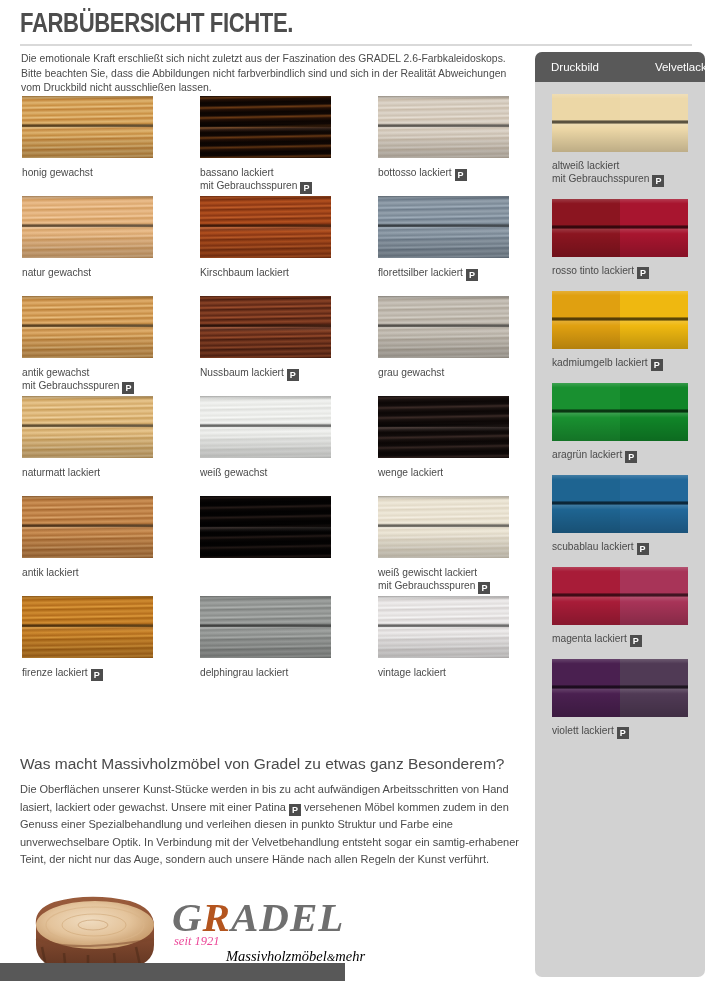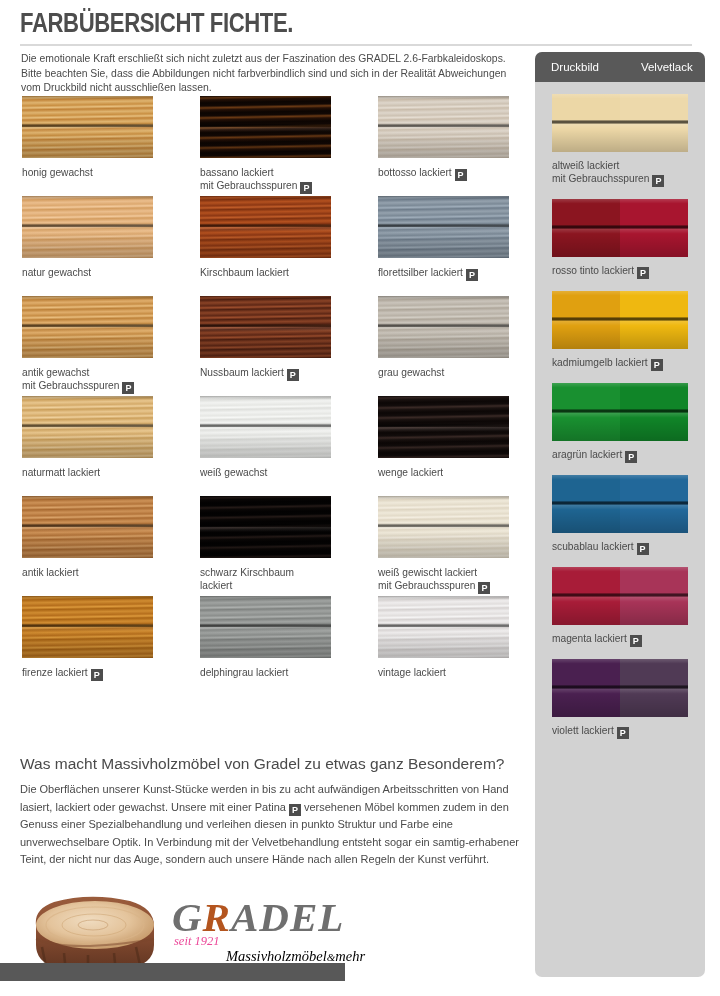--- a/index.html
+++ b/index.html
@@ -71,21 +71,21 @@
     border-radius: 7px;
   }
   .sidebar-head {
     height: 30px;
     background: #595959;
     border-radius: 7px 7px 0 0;
     display: flex; align-items: center;
     color: #ffffff; font-size: 11.5px;
   }
   .sidebar-head .h1 { margin-left: 16px; }
-  .sidebar-head .h2 { margin-left: 42px; }
+  .sidebar-head .h2 { margin-left: 56px; }
   .sb-item { padding: 12px 0 0 17px; }
   .sb-swatch {
     width: 136px; height: 58px;
     display: flex;
   }
   .sb-half { width: 50%; height: 100%; }
   .sb-cap {
     margin-top: 7px;
     font-size: 10.2px; line-height: 13px; color: #4a4a4a;
     min-height: 14px;
@@ -195,21 +195,20 @@
           <div class="cap"><span>wenge lackiert</span></div>
         </div>
       </div>
       <div class="grid-row">
         <div class="cell">
           <div class="swatch" style="background-color:#c78a4e;background-image:linear-gradient(180deg, rgba(0,0,0,.28) 0%, rgba(0,0,0,0) 6%, rgba(0,0,0,0) 44%, rgba(0,0,0,.55) 47%, rgba(0,0,0,.55) 49%, rgba(255,255,255,.10) 51%, rgba(0,0,0,0) 58%, rgba(0,0,0,.22) 100%),repeating-linear-gradient(179deg, #b3743a 0px, #d9a268 2px, #a96a31 4px, #cd9257 7px, #b3743a 10px);"></div>
           <div class="cap"><span>antik lackiert</span></div>
         </div>
         <div class="cell">
           <div class="swatch" style="background-color:#0d0a09;background-image:linear-gradient(180deg, rgba(0,0,0,.28) 0%, rgba(0,0,0,0) 6%, rgba(0,0,0,0) 44%, rgba(0,0,0,.55) 47%, rgba(0,0,0,.55) 49%, rgba(255,255,255,.10) 51%, rgba(0,0,0,0) 58%, rgba(0,0,0,.22) 100%),repeating-linear-gradient(179deg, #040303 0px, #241a17 2px, #0a0706 4px, #030202 7px, #040303 10px);"></div>
-          <div class="cap"><span>schwarz Kirschbaum</span><br><span>lackiert</span></div>
         </div>
         <div class="cell">
           <div class="swatch" style="background-color:#ece5d5;background-image:linear-gradient(180deg, rgba(0,0,0,.28) 0%, rgba(0,0,0,0) 6%, rgba(0,0,0,0) 44%, rgba(0,0,0,.55) 47%, rgba(0,0,0,.55) 49%, rgba(255,255,255,.10) 51%, rgba(0,0,0,0) 58%, rgba(0,0,0,.22) 100%),repeating-linear-gradient(179deg, #e3dbc9 0px, #f4eee1 2px, #ded5c2 4px, #efe9da 7px, #e3dbc9 10px);"></div>
           <div class="cap"><span>weiß gewischt lackiert</span><br><span>mit Gebrauchsspuren</span><span class="pbadge">P</span></div>
         </div>
       </div>
       <div class="grid-row">
         <div class="cell">
           <div class="swatch" style="background-color:#c98229;background-image:linear-gradient(180deg, rgba(0,0,0,.28) 0%, rgba(0,0,0,0) 6%, rgba(0,0,0,0) 44%, rgba(0,0,0,.55) 47%, rgba(0,0,0,.55) 49%, rgba(255,255,255,.10) 51%, rgba(0,0,0,0) 58%, rgba(0,0,0,.22) 100%),repeating-linear-gradient(179deg, #b56e1c 0px, #dd9a3c 2px, #a96414 4px, #d08c31 7px, #b56e1c 10px);"></div>
           <div class="cap"><span>firenze lackiert</span><span class="pbadge">P</span></div>

